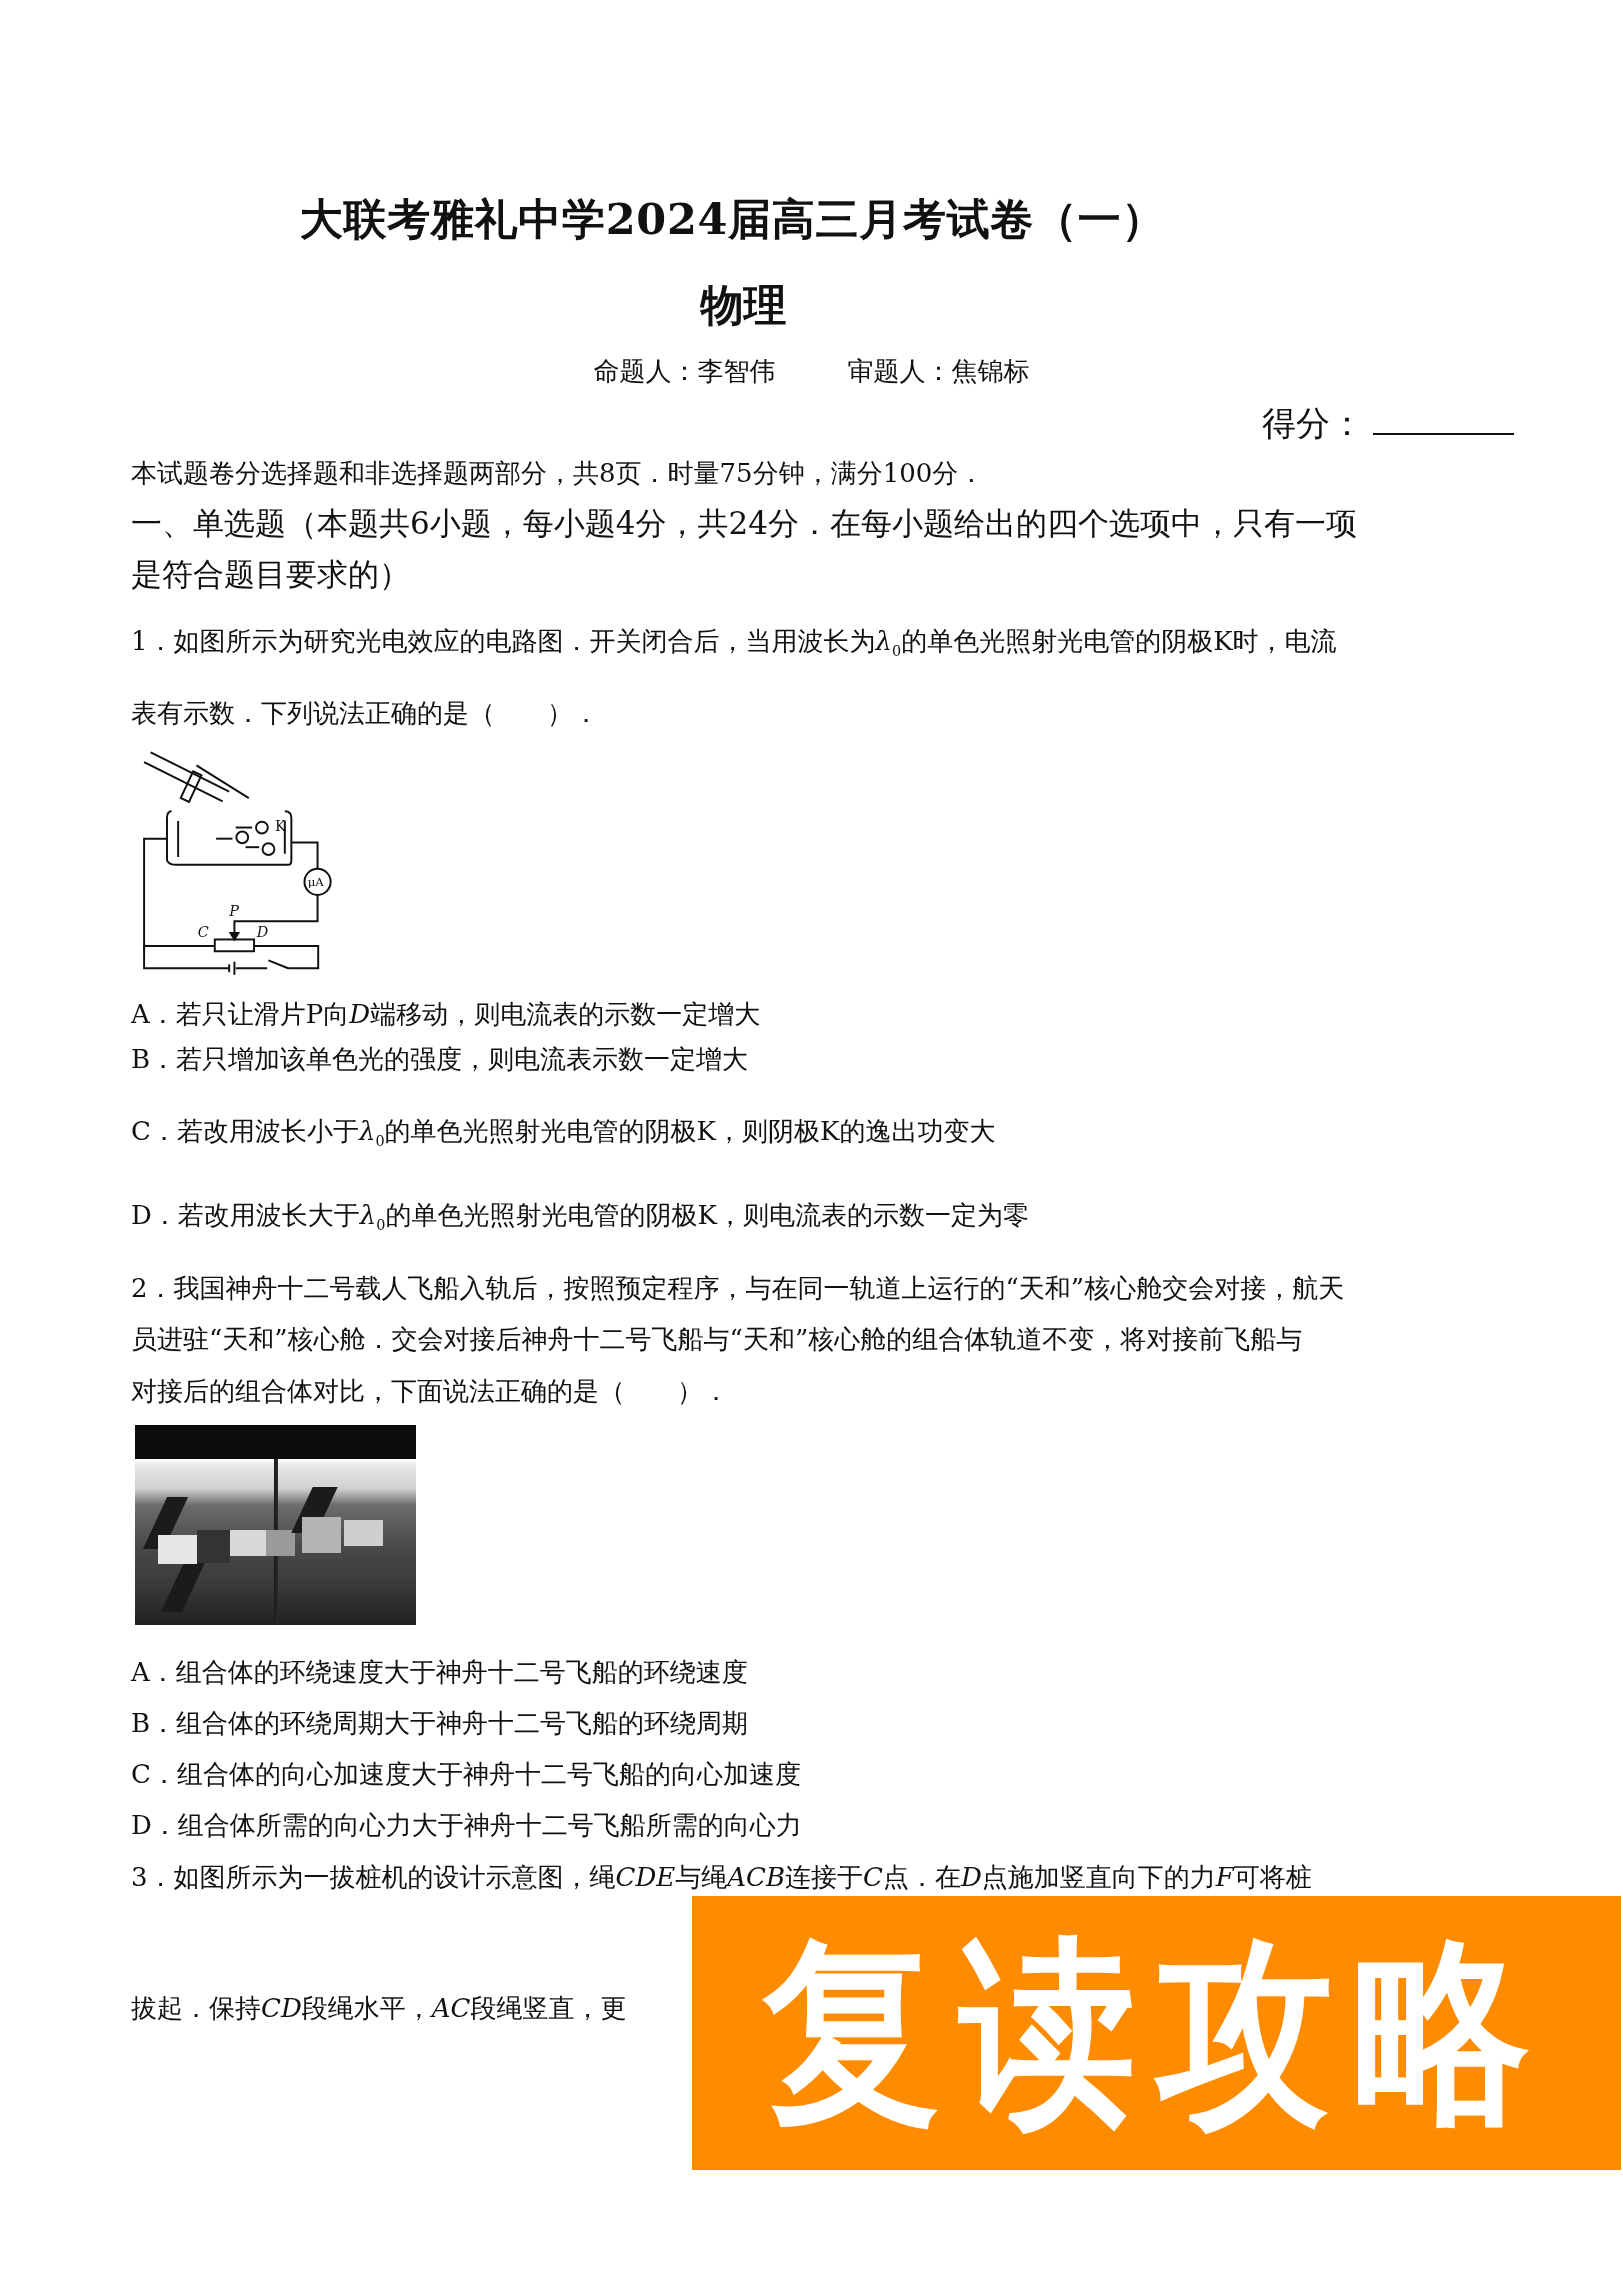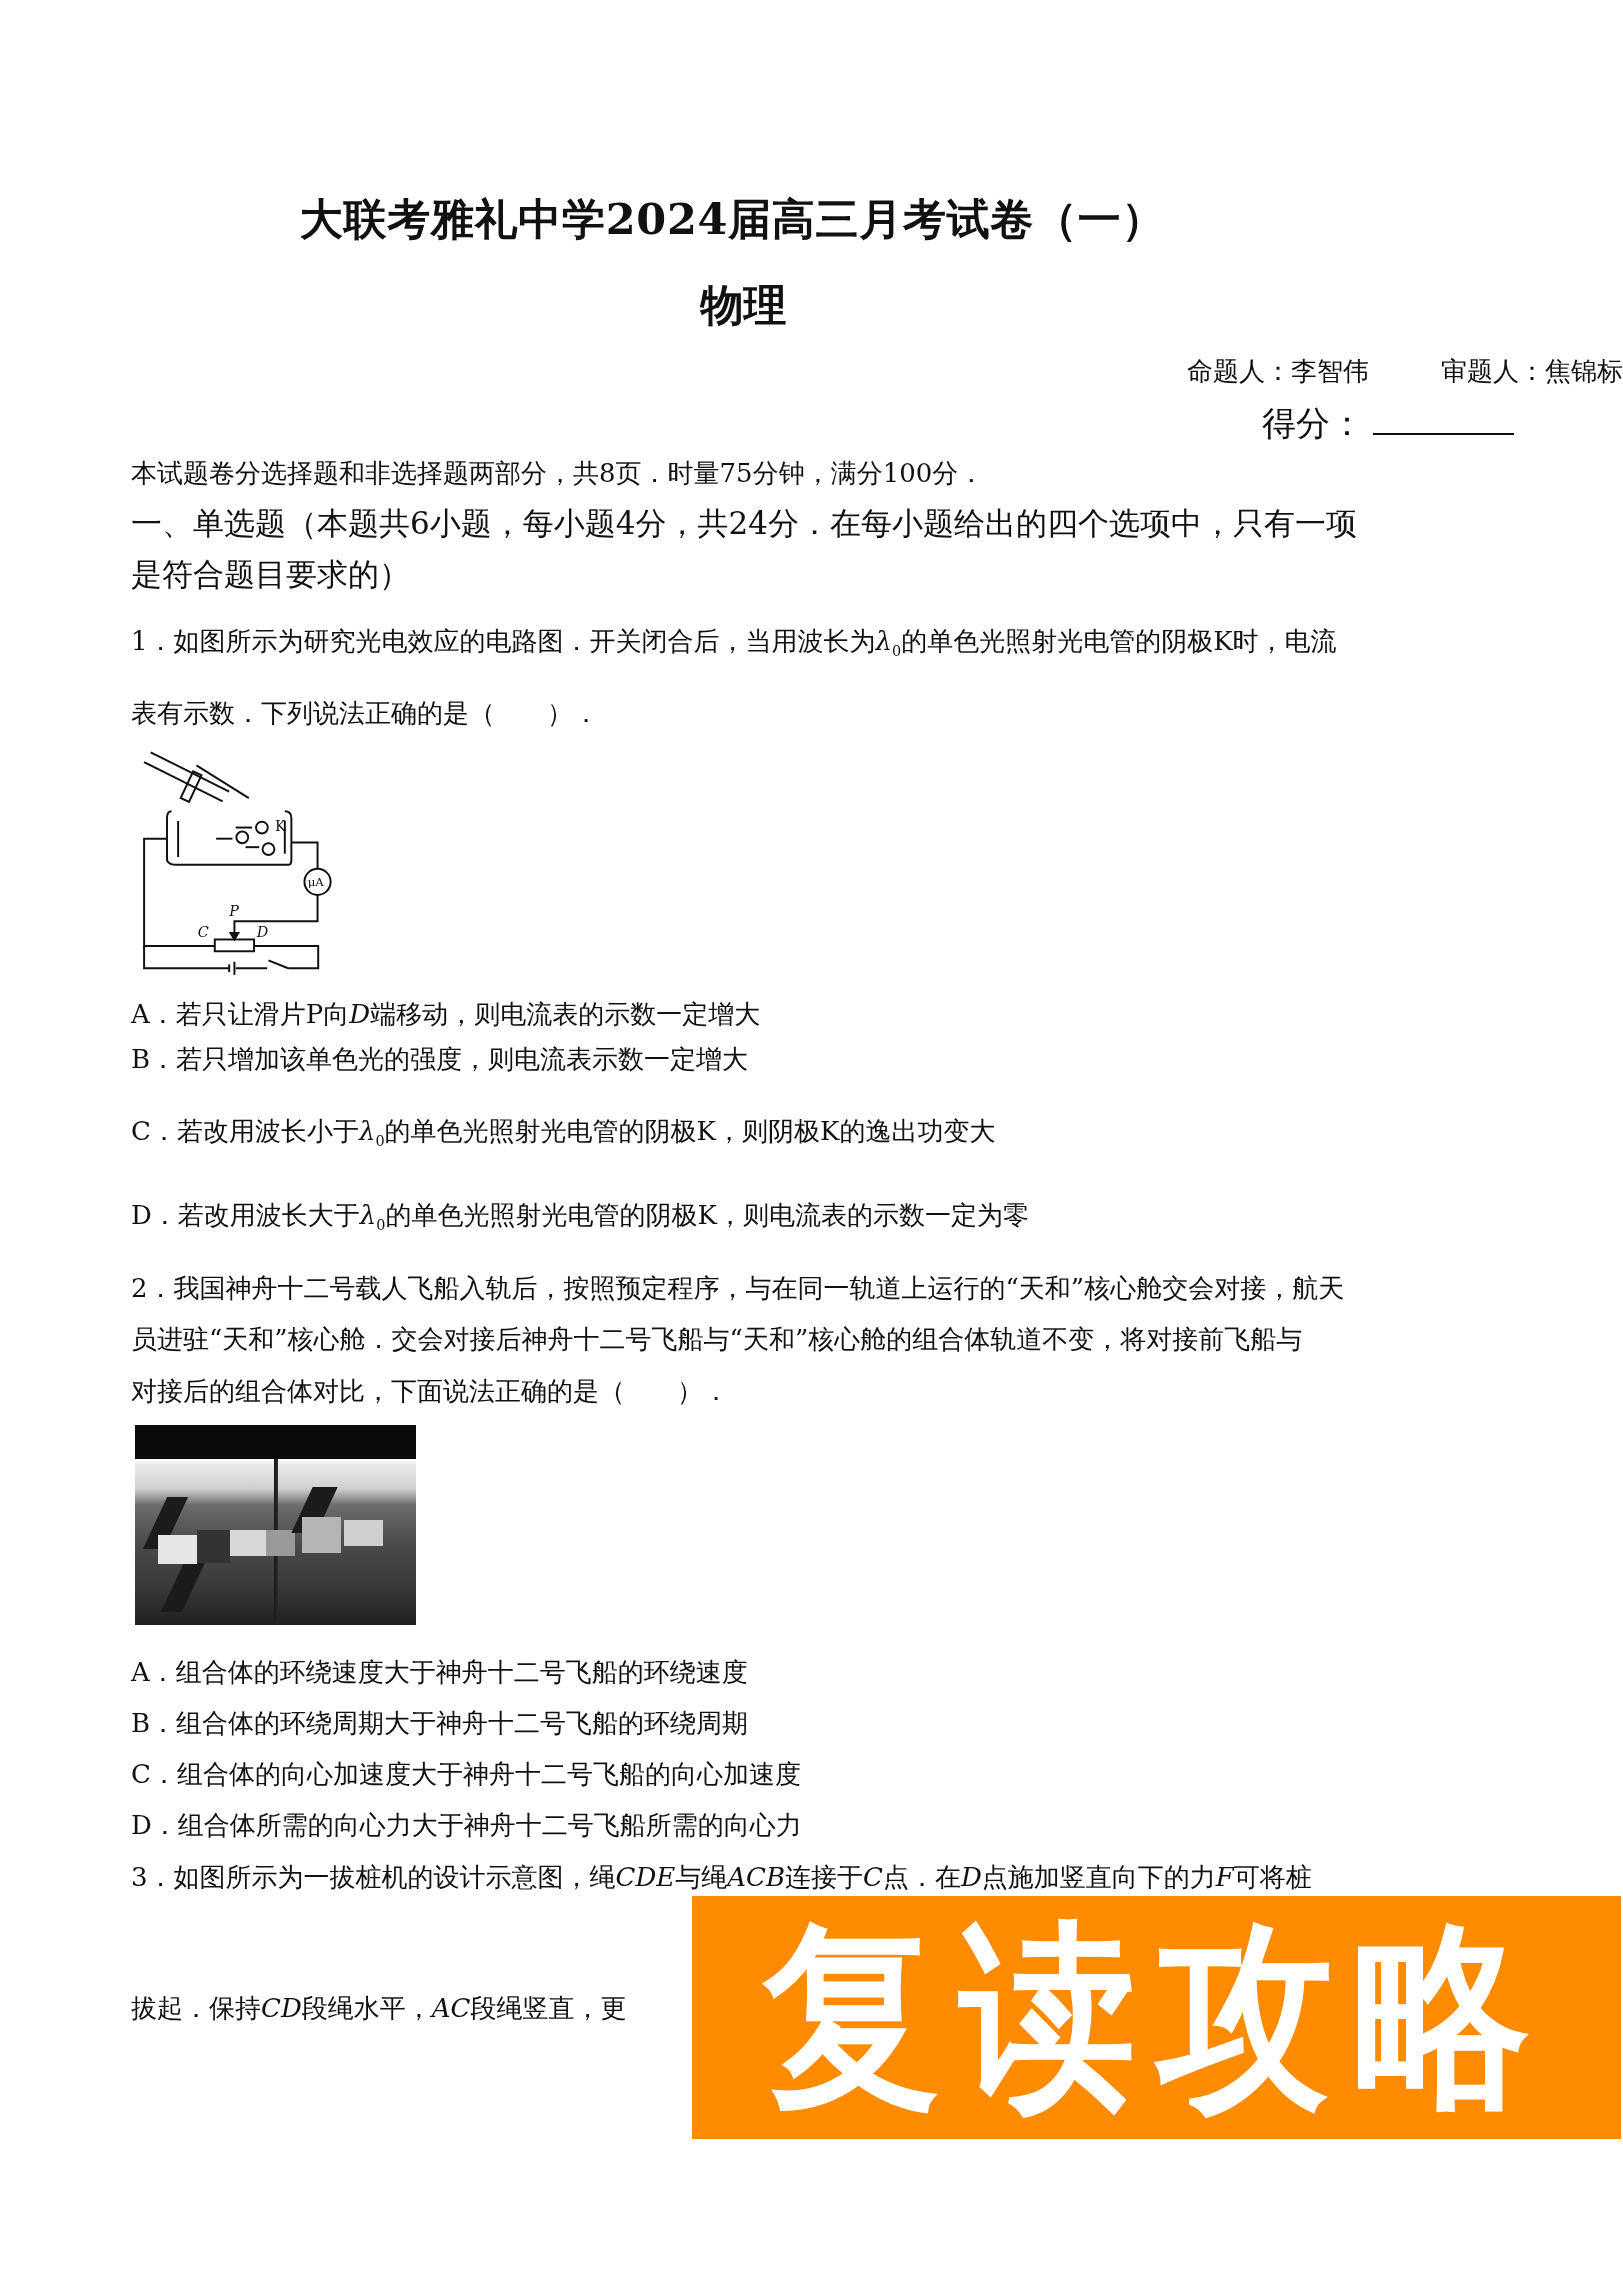--- a/index.html
+++ b/index.html
@@ -11,21 +11,21 @@
   .abs { position: absolute; }
   .title {
     left: 0; width: 1465px; top: 190px; text-align: center;
     font-size: 43px; font-weight: bold; letter-spacing: 0.7px; line-height: 59px;
   }
   .subject {
     left: 0; width: 1487px; top: 276px; text-align: center;
     font-size: 43px; font-weight: bold; line-height: 59px;
   }
   .authors {
-    left: 0; width: 1623px; top: 352px; text-align: right;
+    left: 0; width: 1623px; top: 352px; text-align: center;
     font-size: 26px; line-height: 39px;
   }
   .authors span + span { margin-left: 72px; }
   .score { left: 1262px; top: 404px; font-size: 34px; line-height: 39px; }
   .score .blank {
     display: inline-block; width: 141px; border-bottom: 2.6px solid #111;
     height: 25px; vertical-align: baseline; margin-left: 9.2px;
   }
   .text { font-size: 26px; line-height: 39px; white-space: nowrap; }
   .sec {
@@ -44,21 +44,21 @@
       linear-gradient(180deg, #0b0b0b 0%, #0b0b0b 17%, transparent 17%),
       linear-gradient(90deg, transparent 49.5%, #1a1a1a 49.5%, #2b2b2b 51%, transparent 51%),
       linear-gradient(180deg, transparent 17%, #e9e9e9 20%, #cfcfcf 32%, #6c6c6c 40%, #4a4a4a 60%, #3a3a3a 80%, #202020 100%);
     overflow: hidden;
   }
   .photo .panel { position: absolute; background: #1b1b1b; transform: skewX(-25deg); }
   .photo .mod { position: absolute; background: #bdbdbd; }
 
   
   .banner {
-    left: 692px; top: 1896px; width: 929px; height: 243px;
+    left: 692px; top: 1896px; width: 929px; height: 274px;
     background: #FF8C00;
     display: flex; align-items: center; justify-content: center;
   }
   .banner span {
     color: #ffffff; font-family: "DejaVu Sans", "Liberation Sans", sans-serif;
     font-size: 177px; font-weight: bold; letter-spacing: 19.6px; line-height: 1;
     transform: scaleY(1.12);
   }
 </style>
 </head>

